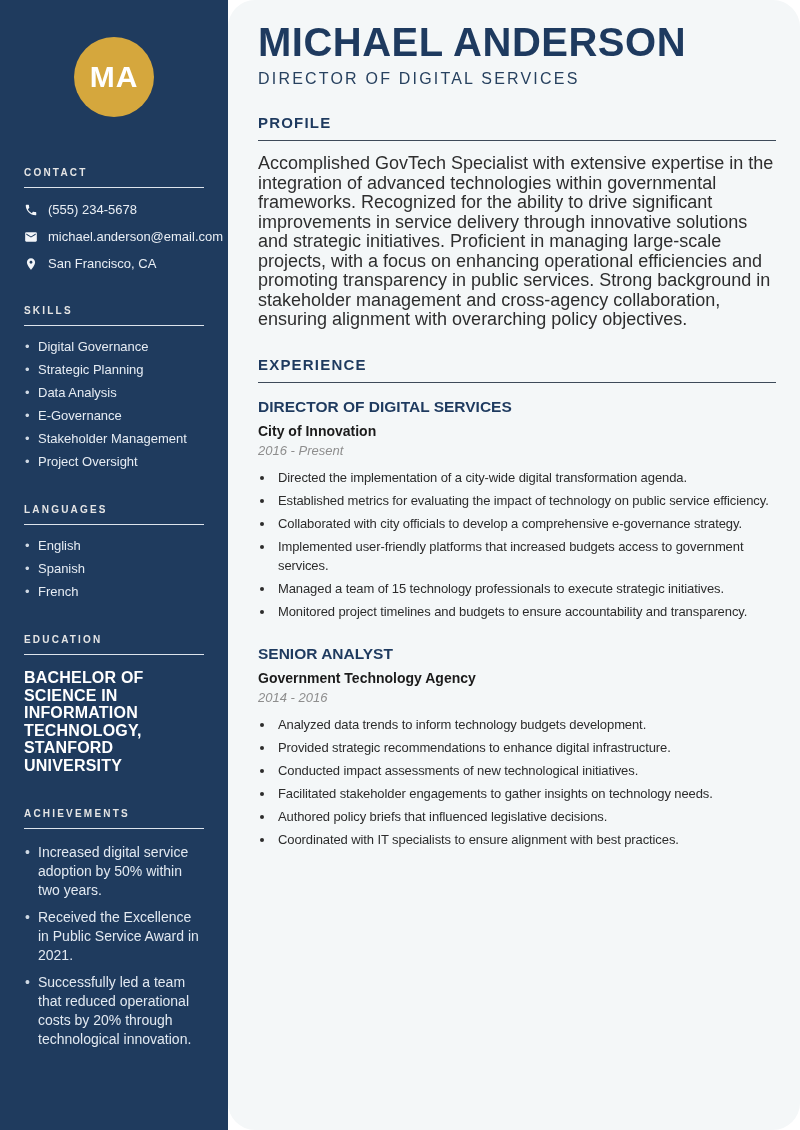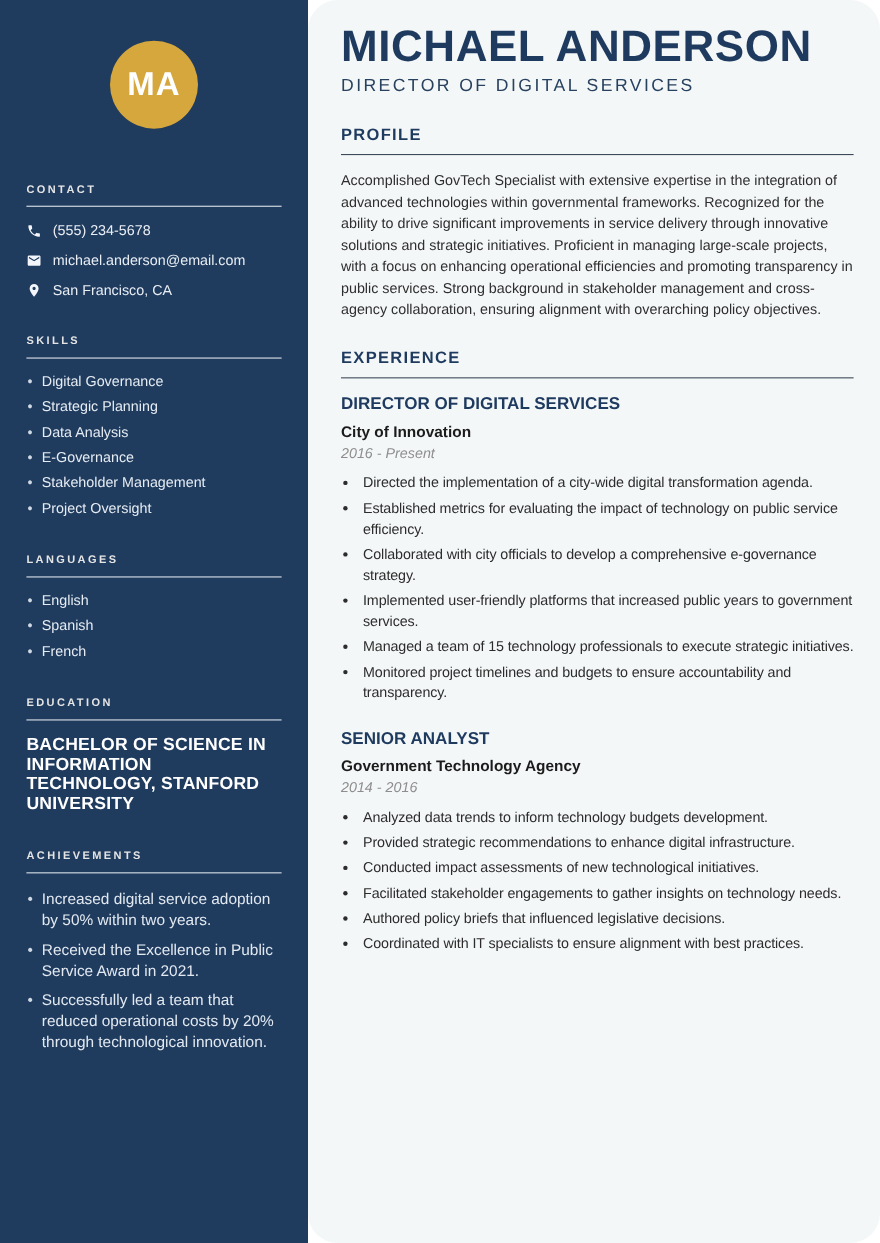--- a/index.html
+++ b/index.html
@@ -1,21 +1,21 @@
 <!DOCTYPE html>
 <html><head>
 <meta charset="utf-8">
 <style>
   * { margin:0; padding:0; box-sizing:border-box; }
   html,body { background:#ffffff; }
   body { font-family:"Liberation Sans","DejaVu Sans",sans-serif; }
   .page { width:800px; height:1130px; display:flex; overflow:hidden; }
 
   
-  .sidebar { width:280px; background:#1f3b5e; color:#ffffff; padding:0 24px; flex-shrink:0; }
+  .sidebar { width:228px; background:#1f3b5e; color:#ffffff; padding:0 24px; flex-shrink:0; }
   .avatar { width:80px; height:80px; border-radius:50%; background:#d5a73d;
             margin:37px auto 0; display:flex; align-items:center; justify-content:center; }
   .avatar span { font-size:30px; font-weight:700; color:#ffffff; letter-spacing:1px; }
 
   .side-section { margin-top:34px; }
   .side-section.first { margin-top:50px; }
   .side-heading { font-size:10px; font-weight:700; letter-spacing:2.2px; color:#e5e5e5;
                   padding-bottom:9px; border-bottom:1px solid #dde4ec; }
 
   .contact-list { margin-top:14px;text-align:right; }
@@ -37,21 +37,21 @@
   ul.achievement-list li::before { content:"•"; position:absolute; left:1px; color:#cfd9e4; }
 
   
   .main { flex:1; background:#f4f7f8; padding:20px 24px 0 30px;border-radius:27px; }
   .name { font-size:40px; font-weight:700; color:#1e3a5f; letter-spacing:0.5px; line-height:1.1; }
   .job-subtitle { margin-top:6px; font-size:16px; color:#27415f; letter-spacing:2.2px; }
 
   .main-section { margin-top:26px; }
   .main-heading { font-size:15px; font-weight:700; letter-spacing:1.2px; color:#1e3a5f;
                   padding-bottom:9px; border-bottom:1px solid #3d4a59; }
-  .profile-text { margin-top:13px; font-size:13px; line-height:19.5px; color:#2e2e2e; }
+  .profile-text { margin-top:13px; font-size:18px; line-height:19.5px; color:#2e2e2e; }
 
   .job { margin-top:15px; }
   .job + .job { margin-top:24px; }
   .job-title { font-size:15.5px; font-weight:700; color:#1e3a5f; }
   .company { margin-top:7px; font-size:14px; font-weight:700; color:#1b1b1b; }
   .dates { margin-top:4px; font-size:13px; font-style:italic; color:#8e8e8e; }
   ul.bullets { margin-top:10px; padding-left:17px; }
   ul.bullets li { font-size:13px; letter-spacing:-0.1px; line-height:19px; margin-bottom:4px;
                   color:#2c2c2c; padding-left:3px; }
   ul.bullets li::marker { color:#2c2c2c; }
@@ -146,21 +146,21 @@
 
       <div class="job">
         <div class="job-title">DIRECTOR OF DIGITAL SERVICES</div>
         <div class="company">City of Innovation</div>
         <div class="dates">2016 - Present</div>
         <ul class="bullets">
 
         <li>Directed the implementation of a city-wide digital transformation agenda.</li>
             <li>Established metrics for evaluating the impact of technology on public service efficiency.</li>
             <li>Collaborated with city officials to develop a comprehensive e-governance strategy.</li>
-            <li>Implemented user-friendly platforms that increased public years to government services.</li>
+            <li>Implemented user-friendly platforms that increased budgets access to government services.</li>
             <li>Managed a team of 15 technology professionals to execute strategic initiatives.</li>
             <li>Monitored project timelines and budgets to ensure accountability and transparency.</li>
           </ul>
       </div>
 
       <div class="job">
         <div class="job-title">SENIOR ANALYST</div>
         <div class="company">Government Technology Agency</div>
         <div class="dates">2014 - 2016</div>
         <ul class="bullets">

